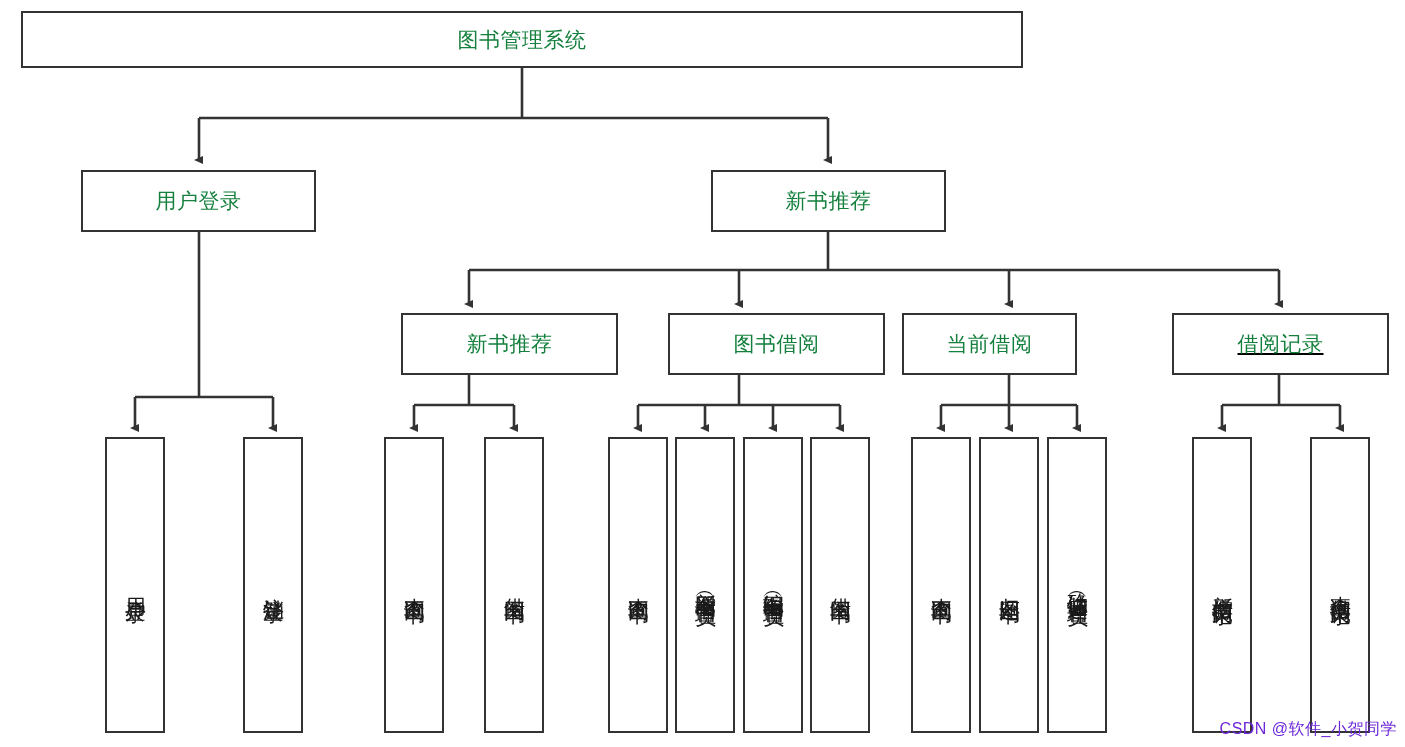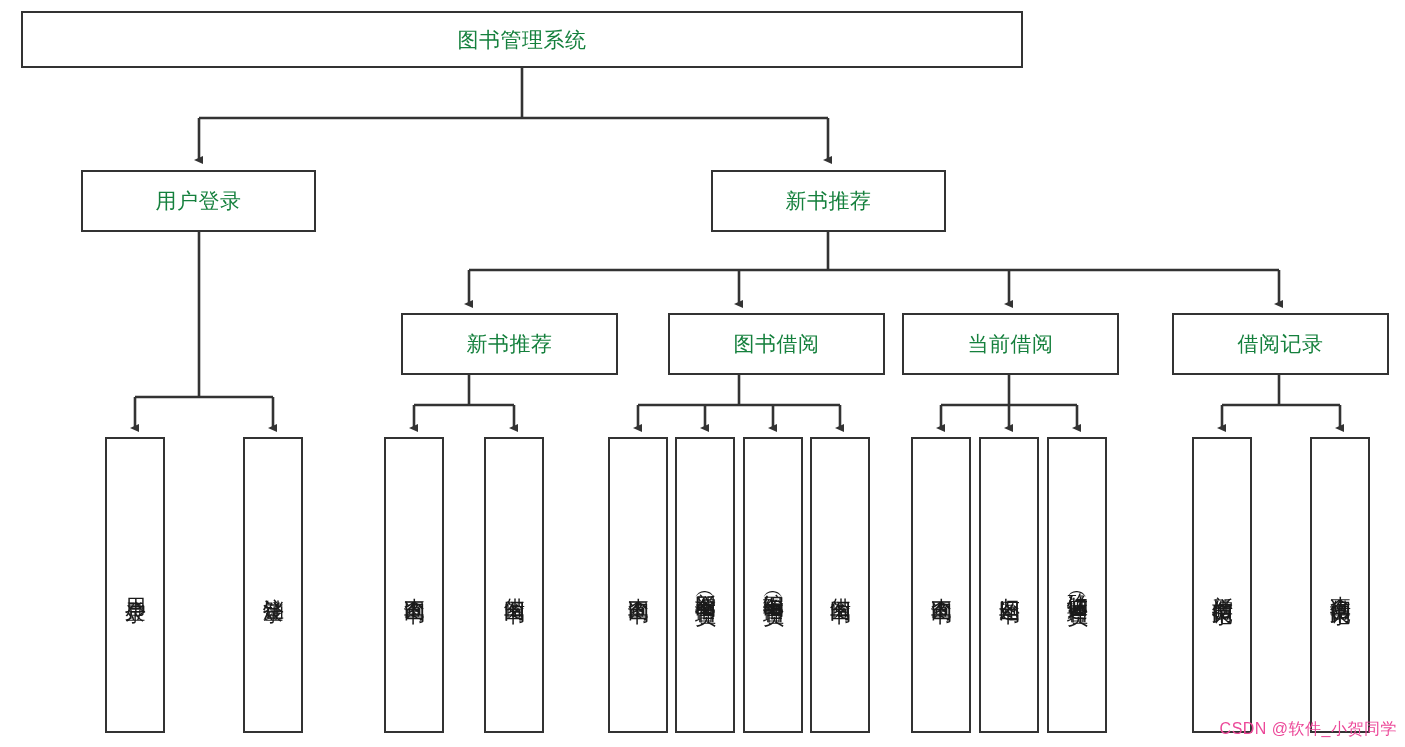--- a/index.html
+++ b/index.html
@@ -22,21 +22,21 @@
     font-size:21px;color:#1a1a1a;line-height:1.18;
     writing-mode:vertical-rl;text-orientation:upright;
     letter-spacing:2px;white-space:nowrap;
   }
   .leaf-box{
     align-items:center;justify-content:center;
   }
   .leaf-box .node-label-v{margin:0 auto;}
   .watermark{
     position:absolute;right:8px;bottom:7px;
-    font-size:16px;color:#ec4899;white-space:nowrap;
+    font-size:16px;color:#6d28d9;white-space:nowrap;
     letter-spacing:0.5px;pointer-events:none;
   }
 </style>
 </head>
 <body>
 
 <div id="diagram-root">
 
   <svg id="tree-svg" viewBox="0 0 1405 747" xmlns="http://www.w3.org/2000/svg">
     <defs>
@@ -114,24 +114,24 @@
   <div class="node-box" style="left:711px;top:170px;width:235px;height:62px;">
     <span class="node-label-h">新书推荐</span>
   </div>
 
   <div class="node-box" style="left:361px;top:313px;width:217px;height:62px;margin-left:40px;">
     <span class="node-label-h">新书推荐</span>
   </div>
   <div class="node-box" style="left:632px;top:313px;width:217px;height:62px;margin-left:36px;">
     <span class="node-label-h">图书借阅</span>
   </div>
-  <div class="node-box" style="left:902px;top:313px;width:217px;height:62px;">
+  <div class="node-box" style="left:902px;top:313px;width:175px;height:62px;">
     <span class="node-label-h">当前借阅</span>
   </div>
-  <div class="node-box" style="left:1172px;top:313px;width:217px;height:62px;">
+  <div class="node-box" style="left:1172px;top:313px;width:217px;height:62px;text-decoration:underline;">
     <span class="node-label-h">借阅记录</span>
   </div>
 
   <div class="node-box leaf-box" style="left:105px;top:437px;width:60px;height:296px;">
     <span class="node-label-v">用户登录</span>
   </div>
   <div class="node-box leaf-box" style="left:243px;top:437px;width:60px;height:296px;">
     <span class="node-label-v">注销登录</span>
   </div>
 

